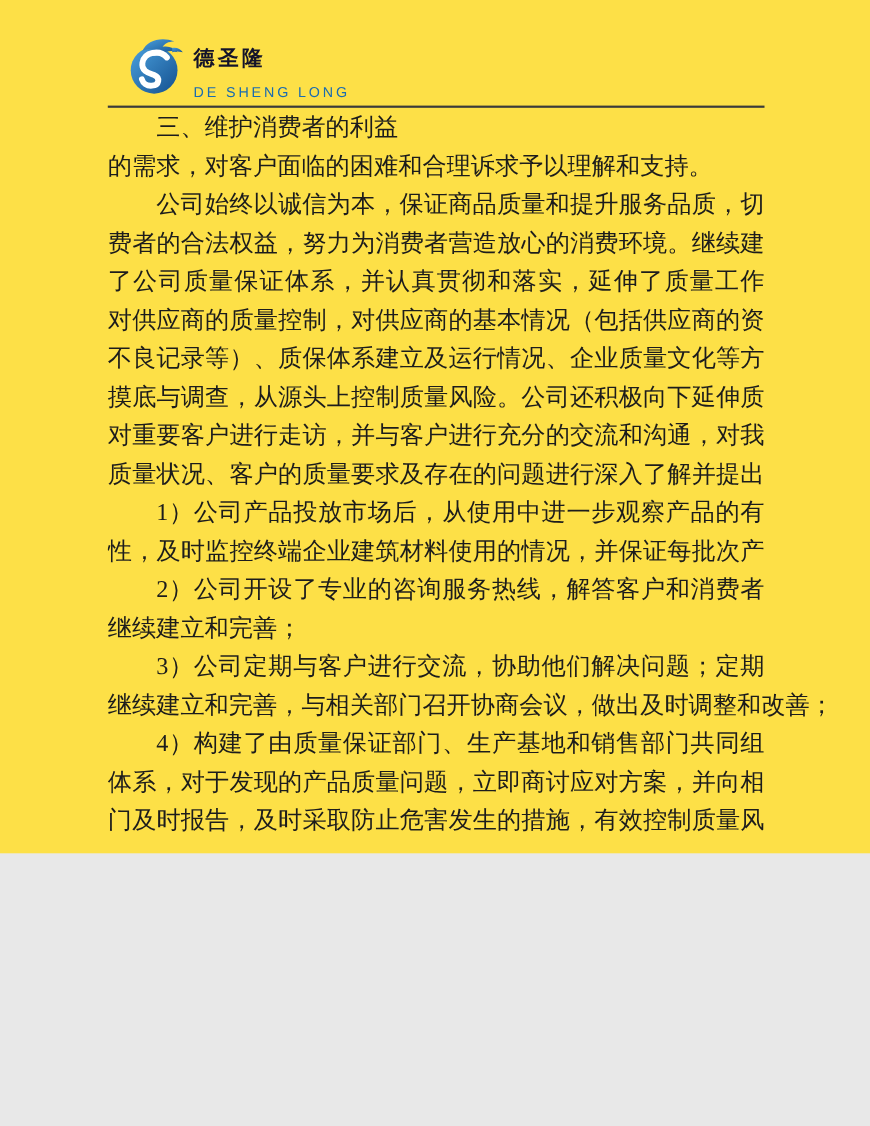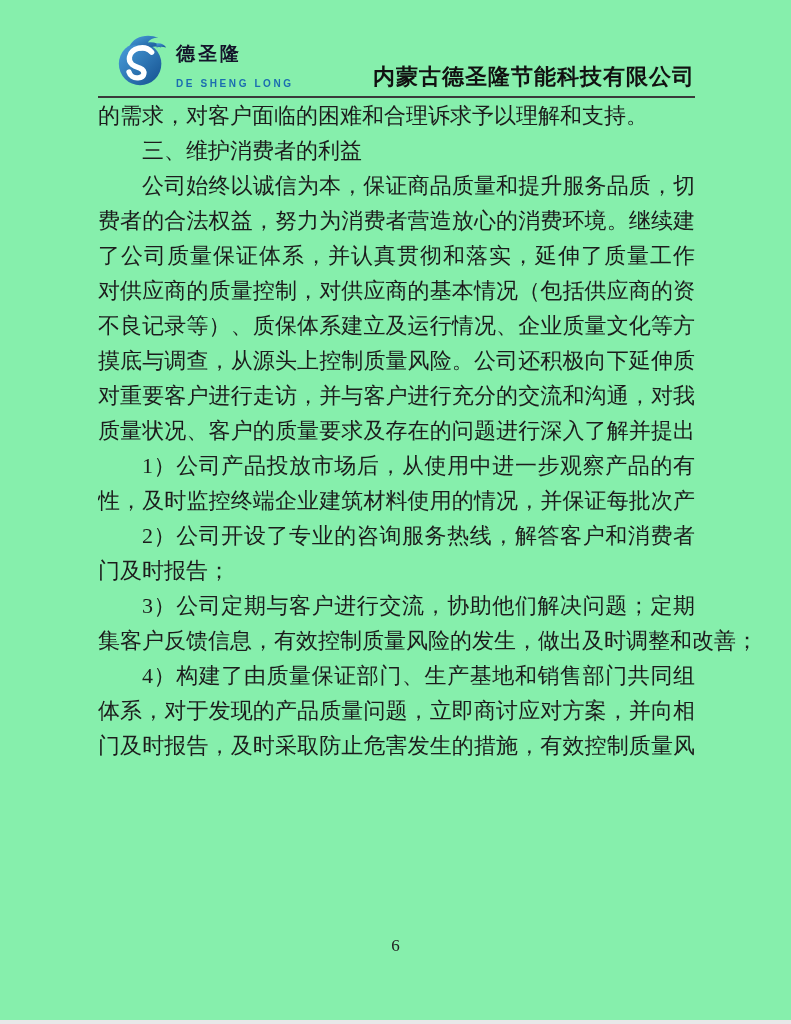--- a/index.html
+++ b/index.html
@@ -1,39 +1,39 @@
 <!DOCTYPE html>
 <html><head>
 <meta charset="utf-8">
 <style>
   html,body{margin:0;padding:0;background:#e8e8e8;}
   .page{
     position:relative;
-    width:791px;height:1020px;
+    width:791px;height:776px;
     margin:0 auto;
-    background:#86efac;
+    background:#fde047;
     font-family:"Liberation Serif","DejaVu Serif",serif;
     color:#1a1a1a;
     overflow:hidden;
   }
   
   .header{
     position:absolute;left:98px;top:28px;width:597px;height:68px;
     border-bottom:2px solid #3a3a3a;
   }
   .logo{position:absolute;left:16px;top:2px;display:flex;align-items:center;}
   .logo-icon{width:58px;height:58px;display:block;}
   .logo-text{margin-left:4px;margin-top:14px;}
   .logo-cn{
     font-family:"Liberation Sans","DejaVu Sans",sans-serif;
     font-weight:bold;font-size:19px;letter-spacing:3px;color:#14142a;line-height:20px;
   }
   .logo-en{
     font-family:"Liberation Sans","DejaVu Sans",sans-serif;
-    font-weight:bold;font-size:10px;letter-spacing:2.6px;color:#1b6cb0;line-height:10px;margin-top:15px;
+    font-weight:normal;font-size:13px;letter-spacing:2.6px;color:#1b6cb0;line-height:10px;margin-top:15px;
   }
   .company-name{
     position:absolute;right:0;bottom:4px;
     font-size:22px;font-weight:bold;color:#111;letter-spacing:1px;
     white-space:nowrap;
   }
   
   .content{position:absolute;left:98px;top:98px;width:597px;}
   .ln{
     font-size:22px;line-height:35px;height:35px;
@@ -74,40 +74,39 @@
         <path d="M44 13 C48 12 52 14 54 17 C50 16 47 16 44 17 Z" fill="url(#lg)"></path>
 
         <path d="M39 22 C32 14 18 17 16 27 C14.5 35 23 37 27 38.5 C33 41 32 48 25 48.5 C20 49 16.5 46 15.5 42.5" fill="none" stroke="#ffffff" stroke-width="5.5" stroke-linecap="round"></path>
         <path d="M39 22 C36 19 31 17.5 27 18.5" fill="none" stroke="#ffffff" stroke-width="4" stroke-linecap="round"></path>
       </svg>
       <div class="logo-text">
         <div class="logo-cn">德圣隆</div>
         <div class="logo-en">DE SHENG LONG</div>
       </div>
     </div>
-    <div class="company-name">内蒙古德圣隆节能科技有限公司</div>
   </div>
 
   <div class="content">
+    <div class="ln ind">三、维护消费者的利益</div>
     <div class="ln">的需求，对客户面临的困难和合理诉求予以理解和支持。</div>
-    <div class="ln ind">三、维护消费者的利益</div>
     <div class="ln ind just">公司始终以诚信为本，保证商品质量和提升服务品质，切实维护消</div>
     <div class="ln just">费者的合法权益，努力为消费者营造放心的消费环境。继续建立和完善</div>
     <div class="ln just">了公司质量保证体系，并认真贯彻和落实，延伸了质量工作链，加强了</div>
     <div class="ln just">对供应商的质量控制，对供应商的基本情况（包括供应商的资质证明、</div>
     <div class="ln just">不良记录等）、质保体系建立及运行情况、企业质量文化等方面进行了</div>
     <div class="ln just">摸底与调查，从源头上控制质量风险。公司还积极向下延伸质量工作链，</div>
     <div class="ln just">对重要客户进行走访，并与客户进行充分的交流和沟通，对我公司产品</div>
     <div class="ln just">质量状况、客户的质量要求及存在的问题进行深入了解并提出相应对策。</div>
     <div class="ln ind just">1）公司产品投放市场后，从使用中进一步观察产品的有效性和安全</div>
     <div class="ln just">性，及时监控终端企业建筑材料使用的情况，并保证每批次产品的可追</div>
     <div class="ln ind just">2）公司开设了专业的咨询服务热线，解答客户和消费者对使用其产</div>
-    <div class="ln">门及时报告；</div>
+    <div class="ln">继续建立和完善；</div>
     <div class="ln ind just">3）公司定期与客户进行交流，协助他们解决问题；定期安排人员收</div>
-    <div class="ln">集客户反馈信息，有效控制质量风险的发生，做出及时调整和改善；</div>
+    <div class="ln">继续建立和完善，与相关部门召开协商会议，做出及时调整和改善；</div>
     <div class="ln ind just">4）构建了由质量保证部门、生产基地和销售部门共同组成的大质量</div>
     <div class="ln just">体系，对于发现的产品质量问题，立即商讨应对方案，并向相关主管部</div>
     <div class="ln just">门及时报告，及时采取防止危害发生的措施，有效控制质量风险的发生。</div>
   </div>
 
   <div class="page-number">6</div>
 
 </div>
 
 </body></html>

